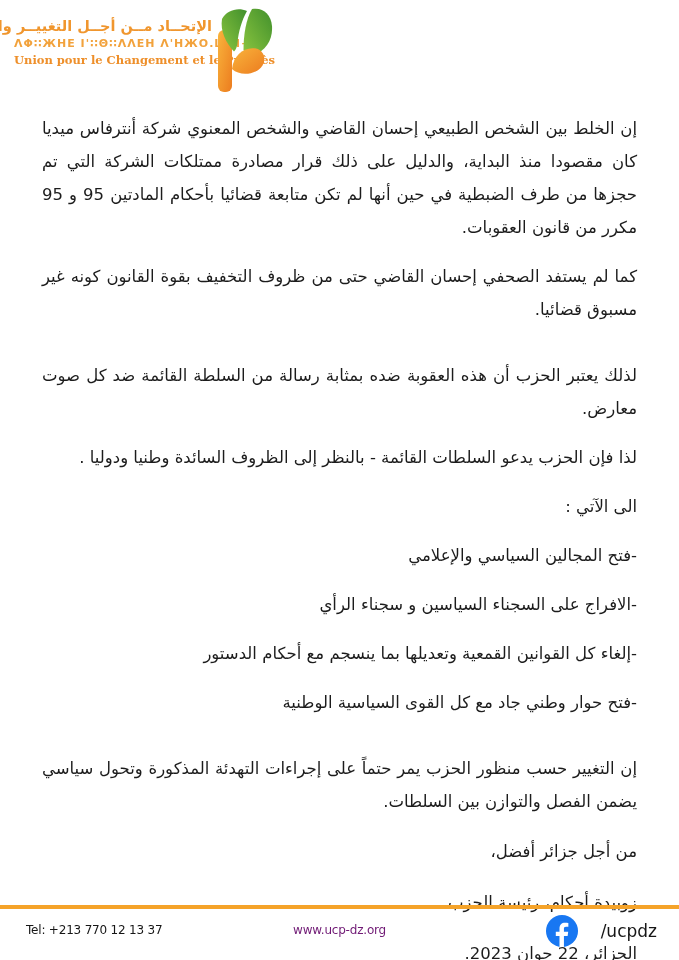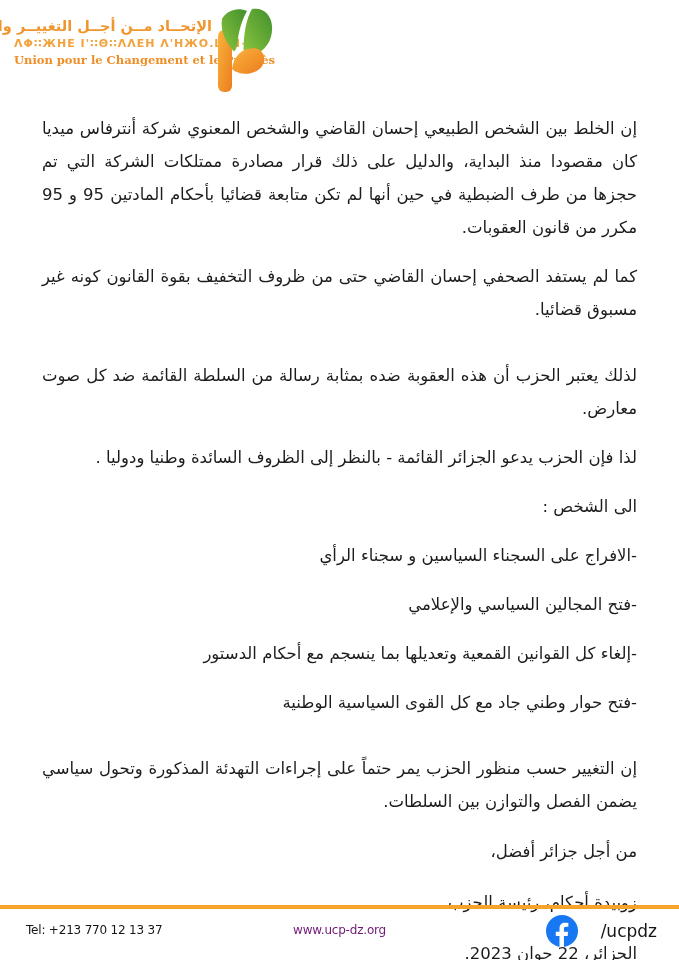--- a/index.html
+++ b/index.html
@@ -97,26 +97,26 @@
 
       <path d="M26 63 C27.5 49 38 40.5 50 42.5 C58.5 44.5 61 54.5 55 61.5 C48.5 68.5 34 70.5 26 63 Z" fill="url(#lgOrange)"></path>
     </svg>
   </div>
 
   <main class="doc">
     <p>إن الخلط بين الشخص الطبيعي إحسان القاضي والشخص المعنوي شركة أنترفاس ميديا كان مقصودا منذ البداية، والدليل على ذلك قرار مصادرة ممتلكات الشركة التي تم حجزها من طرف الضبطية في حين أنها لم تكن متابعة قضائيا بأحكام المادتين 95 و 95 مكرر من قانون العقوبات.</p>
     <p class="gap-1">كما لم يستفد الصحفي إحسان القاضي حتى من ظروف التخفيف بقوة القانون كونه غير مسبوق قضائيا.</p>
 
     <p>لذلك يعتبر الحزب أن هذه العقوبة ضده بمثابة رسالة من السلطة القائمة ضد كل صوت معارض.</p>
-    <p>لذا فإن الحزب يدعو الجزائر القائمة - بالنظر إلى الظروف السائدة وطنيا ودوليا .</p>
-    <p>الى الشخص :</p>
+    <p>لذا فإن الحزب يدعو السلطات القائمة - بالنظر إلى الظروف السائدة وطنيا ودوليا .</p>
+    <p>الى الآتي :</p>
 
     <div>
+      <p>-فتح المجالين السياسي والإعلامي</p>
       <p>-الافراج على السجناء السياسين و سجناء الرأي</p>
-      <p>-فتح المجالين السياسي والإعلامي</p>
       <p>-إلغاء كل القوانين القمعية وتعديلها بما ينسجم مع أحكام الدستور</p>
       <p class="gap-1">-فتح حوار وطني جاد مع كل القوى السياسية الوطنية</p>
     </div>
 
     <p>إن التغيير حسب منظور الحزب يمر حتماً على إجراءات التهدئة المذكورة وتحول سياسي يضمن الفصل والتوازن بين السلطات.</p>
 
     <p class="closing">من أجل جزائر أفضل،</p>
     <p class="closing">زوبيدة أحكام، رئيسة الحزب.</p>
     <p class="closing">الجزائر، 22 جوان 2023.</p>
   </main>

